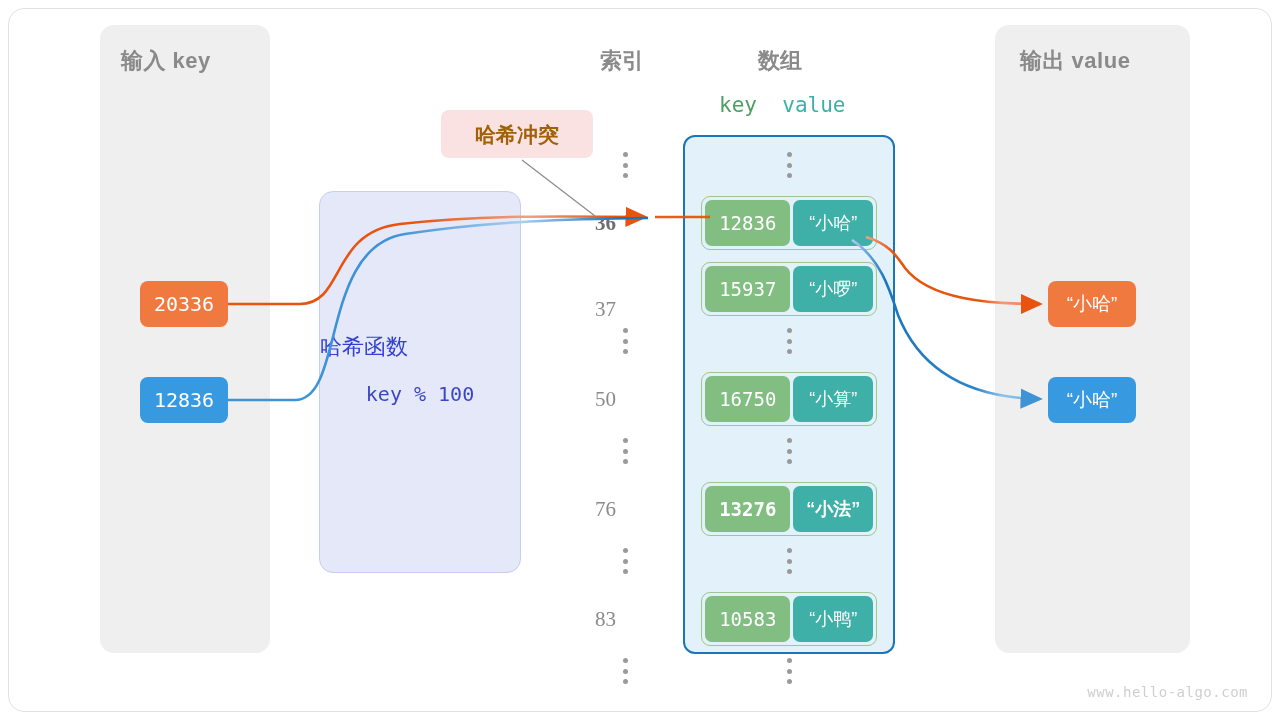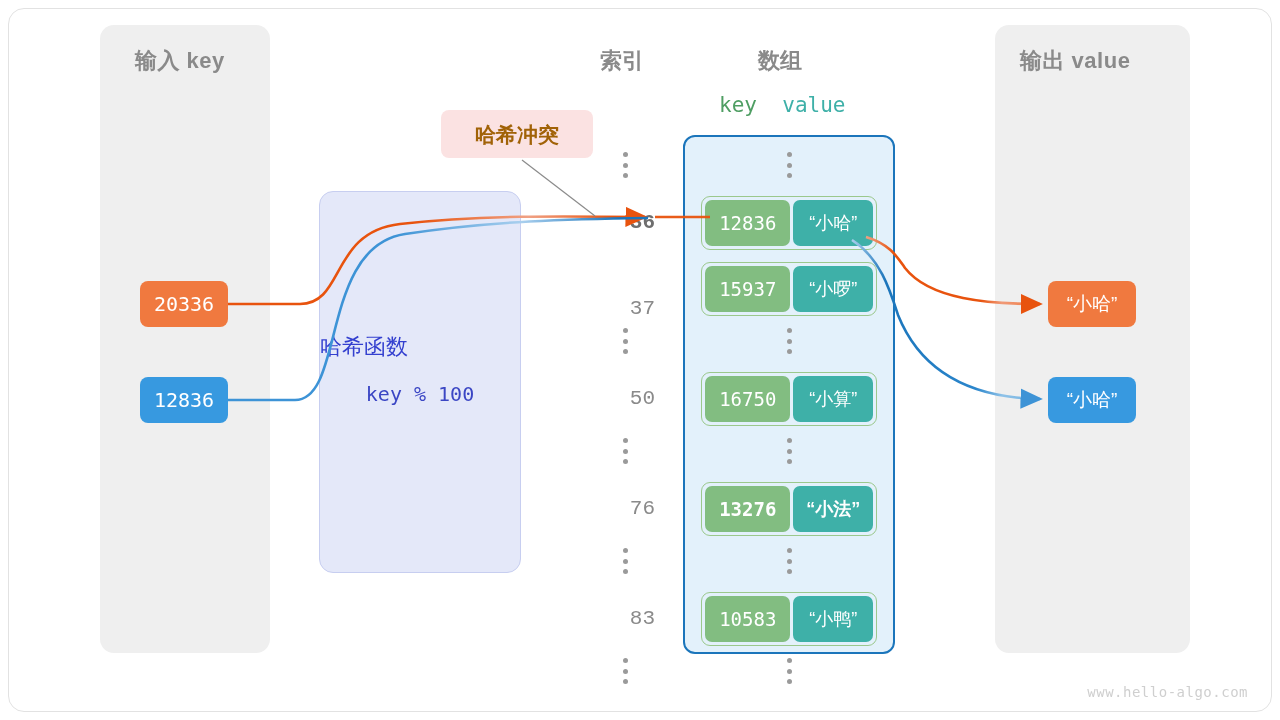--- a/index.html
+++ b/index.html
@@ -30,21 +30,21 @@
   }
   #panel-input{left:100px;top:25px;width:170px;height:628px;}
   #panel-output{left:995px;top:25px;width:195px;height:628px;}
   .panel-title{
     position:absolute;
     font-size:22px;font-weight:bold;
     color:#8a8a8a;
     white-space:nowrap;
     letter-spacing:0.5px;
   }
-  #title-input{left:135px;top:46px;}
+  #title-input{left:121px;top:46px;}
   #title-output{left:1020px;top:46px;}
 
   
   .col-head{
     position:absolute;
     font-size:22px;font-weight:bold;color:#8a8a8a;
     white-space:nowrap;
   }
   #head-index{left:600px;top:46px;}
   #head-array{left:758px;top:46px;}
@@ -119,22 +119,22 @@
     width:212px;height:519px;
     background:#e3f1fb;
     border:2px solid #1b75bb;
     border-radius:12px;
     box-sizing:border-box;
   }
 
   
   .idx{
     position:absolute;
-    width:60px;text-align:right;
-    font-family:Liberation Mono, monospace;
+    width:60px;text-align:left;
+    font-family:Liberation Serif, serif;
     font-size:21px;color:#8a8a8a;
   }
   .idx.bold{font-weight:bold;color:#6e6e6e;font-size:21px;}
 
   
   .dots{
     position:absolute;
     width:10px;
     display:flex;flex-direction:column;
     align-items:center;justify-content:space-between;

